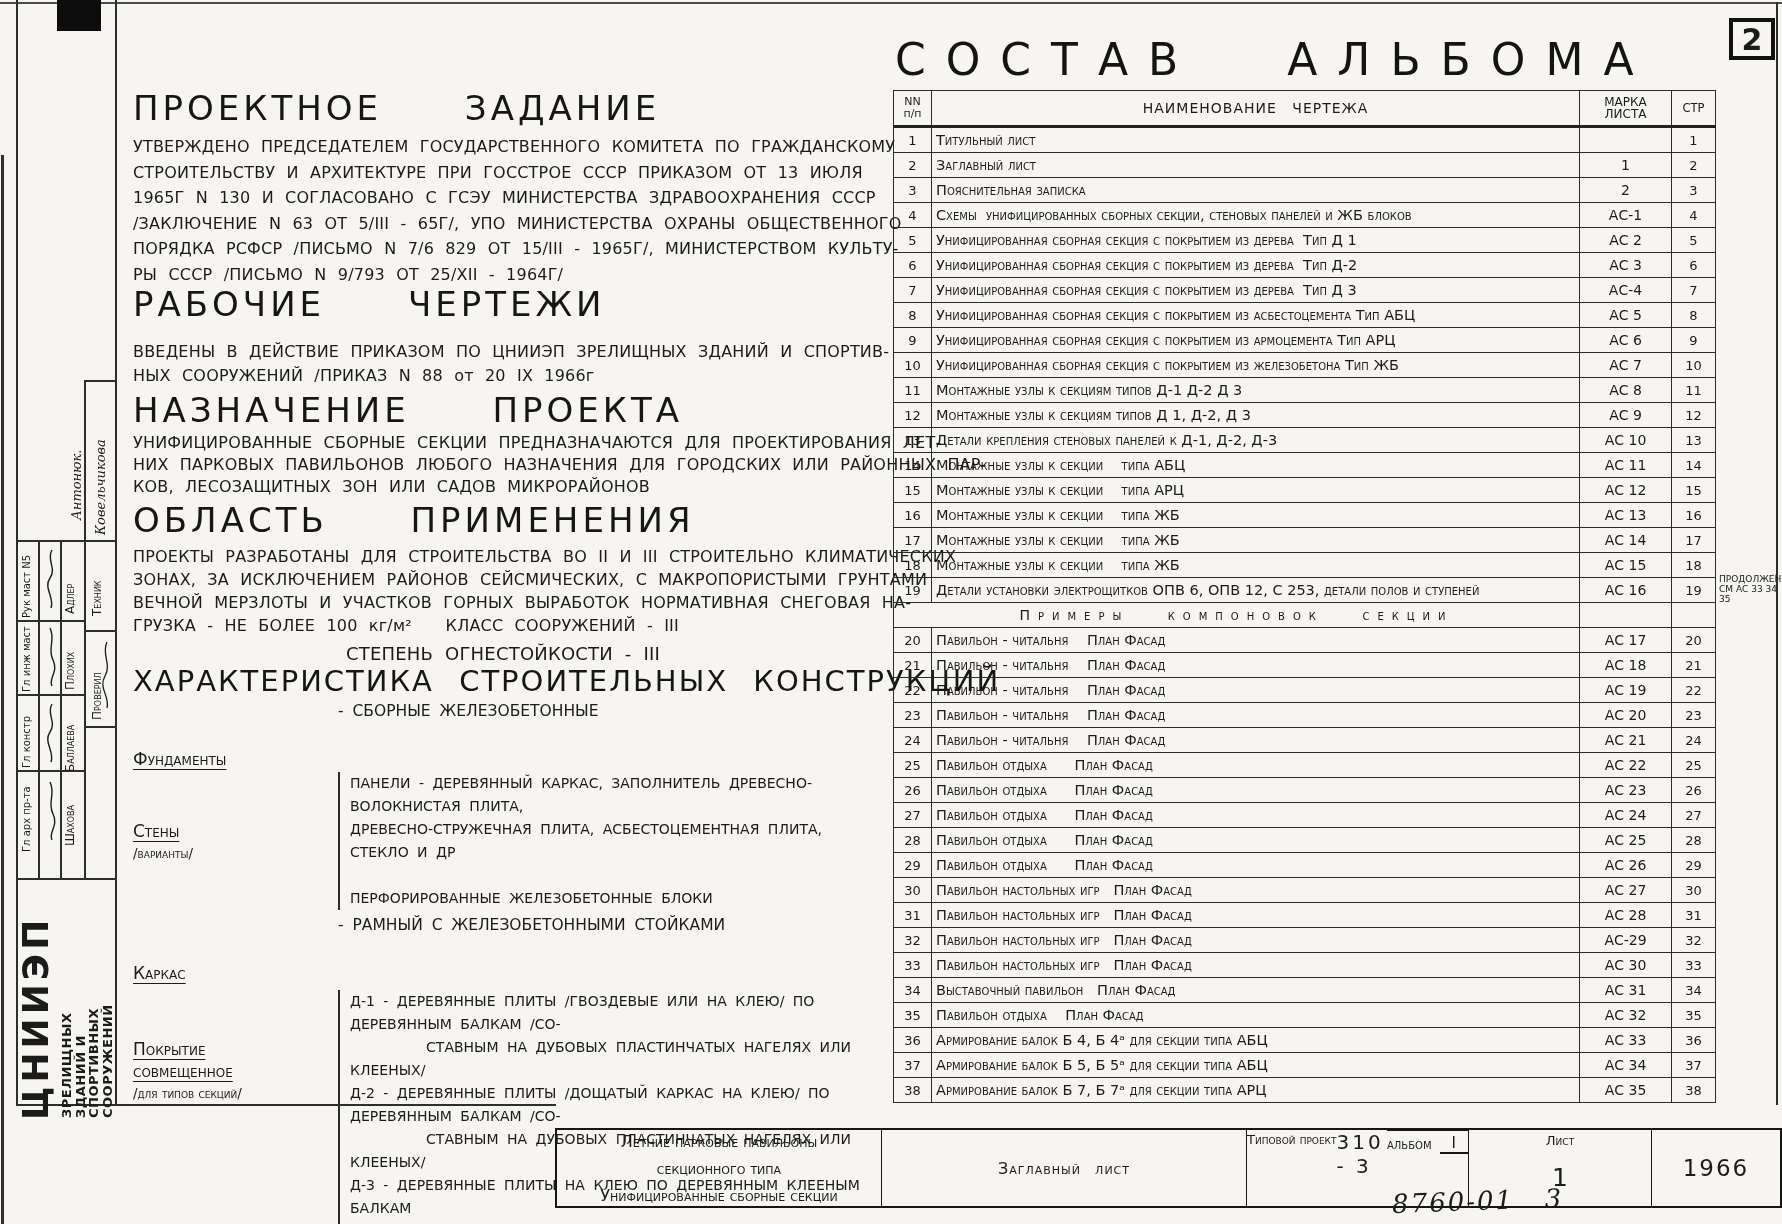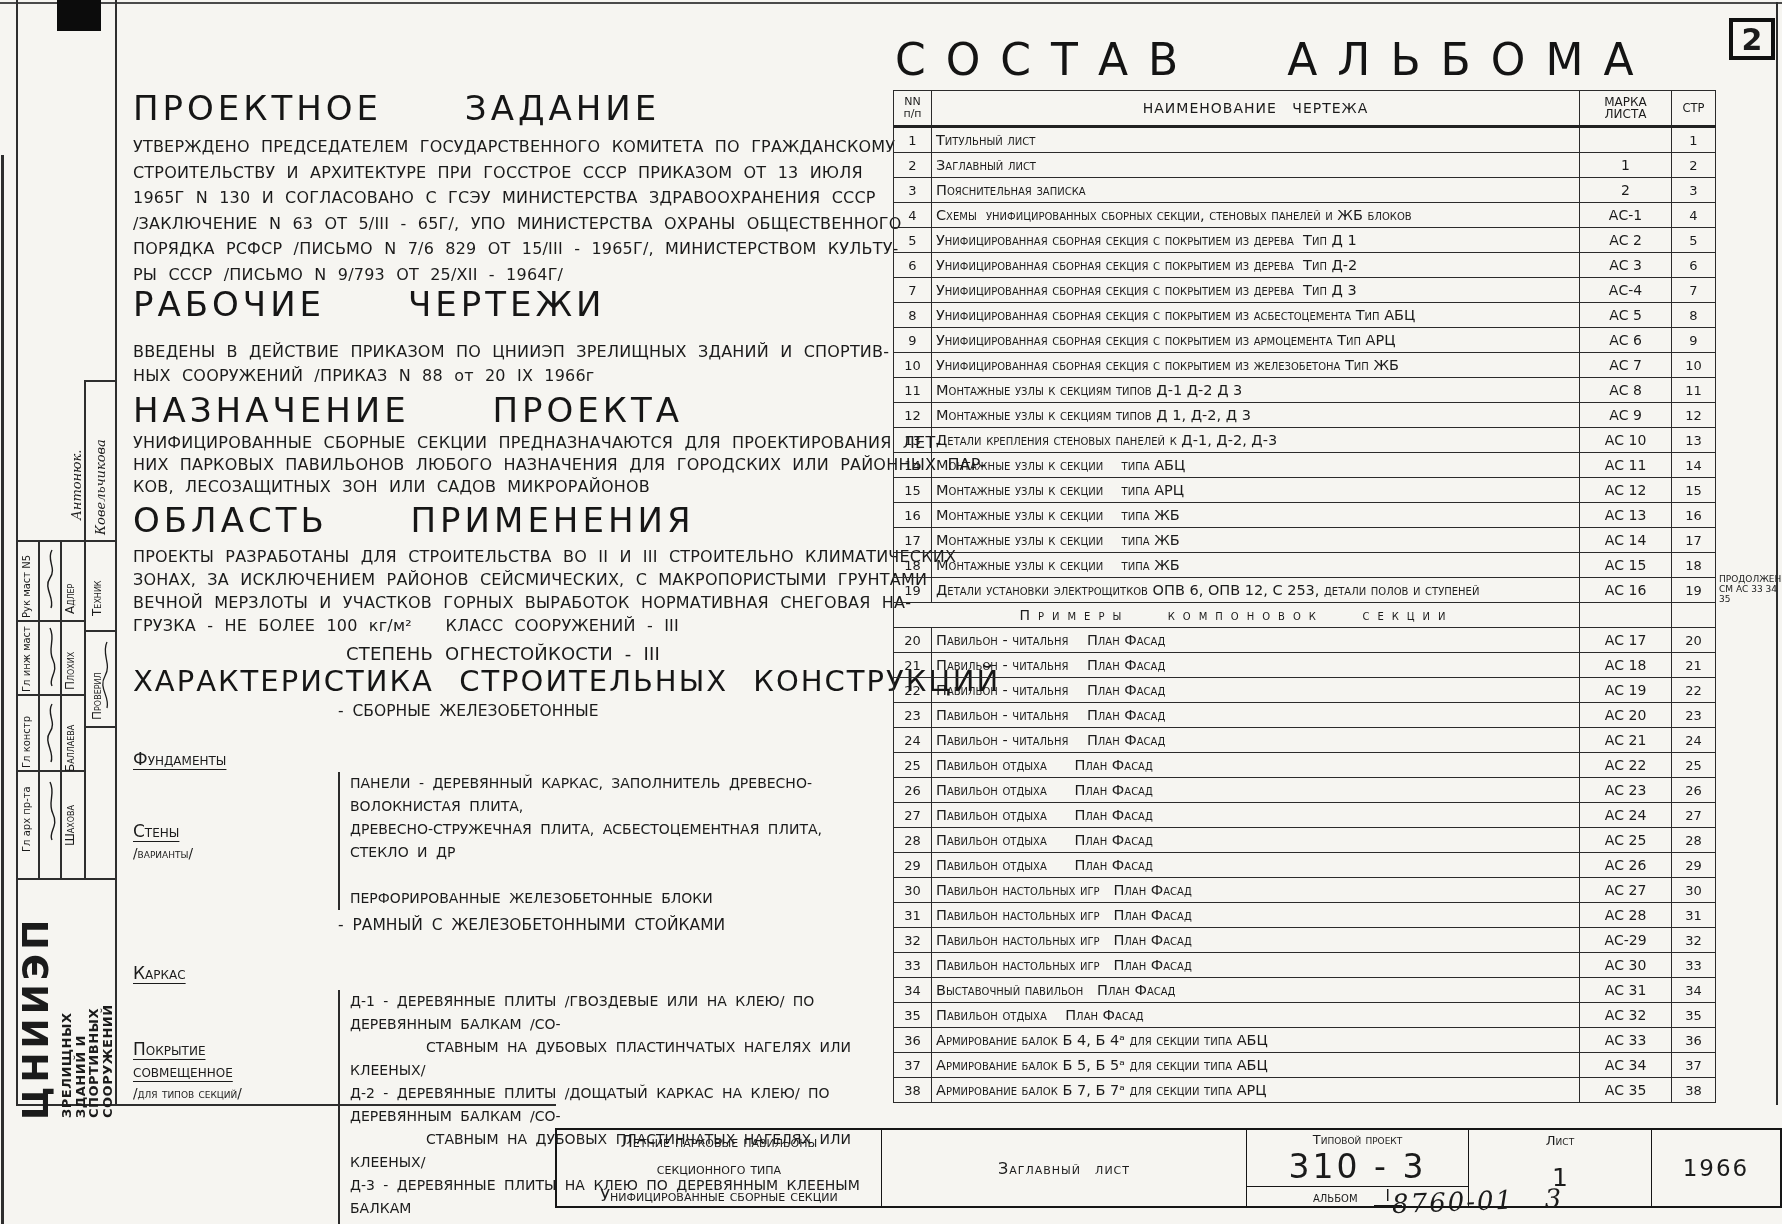--- a/index.html
+++ b/index.html
@@ -66,25 +66,25 @@
 
   
   .tblock{position:absolute;left:555px;top:1128px;width:1227px;height:80px;display:flex;
           border:2.5px solid #161616;box-sizing:border-box;}
   .tcell{border-right:1.6px solid #161616;box-sizing:border-box;}
   .t-name{flex:0 0 325px;display:flex;flex-direction:column;align-items:center;
           justify-content:center;font-size:16px;line-height:27px;font-variant:small-caps;
           text-align:center;white-space:pre-line;}
   .t-sheetname{flex:0 0 365px;display:flex;align-items:center;justify-content:center;
           font-size:16px;font-variant:small-caps;letter-spacing:1px;word-spacing:8px;}
-  .t-proj{flex:0 0 222px;display:flex;flex-direction:column;}
+  .t-proj{flex:0 0 222px;display:flex;flex-direction:row;}
   .t-proj-label{font-size:13px;font-variant:small-caps;text-align:center;padding-top:2px;}
-  .t-proj-num{font-size:33px;text-align:center;letter-spacing:3px;flex:1;}
+  .t-proj-num{font-size:20px;letter-spacing:3px;flex:1;}
   .t-album{border-top:1.6px solid #161616;height:25px;display:flex;align-items:center;
-           justify-content:center;gap:16px;font-size:14px;font-variant:small-caps;}
+           justify-content:center;gap:8px;font-size:14px;font-variant:small-caps;}
   .t-album-num{border-bottom:2px solid #161616;padding:0 12px;font-size:15px;}
   .t-list{flex:0 0 183px;display:flex;flex-direction:column;align-items:center;}
   .t-list-label{font-size:13px;font-variant:small-caps;padding-top:3px;}
   .t-list-num{font-size:25px;flex:1;display:flex;align-items:center;}
   .t-year{flex:1;border-right:none;display:flex;align-items:center;justify-content:center;
           font-size:23px;letter-spacing:2px;}
   .doc-code{position:absolute;left:1392px;top:1186px;font-family:"DejaVu Serif",serif;
             font-style:italic;font-size:26px;letter-spacing:2px;transform:rotate(-2deg);
             white-space:pre;}
 

